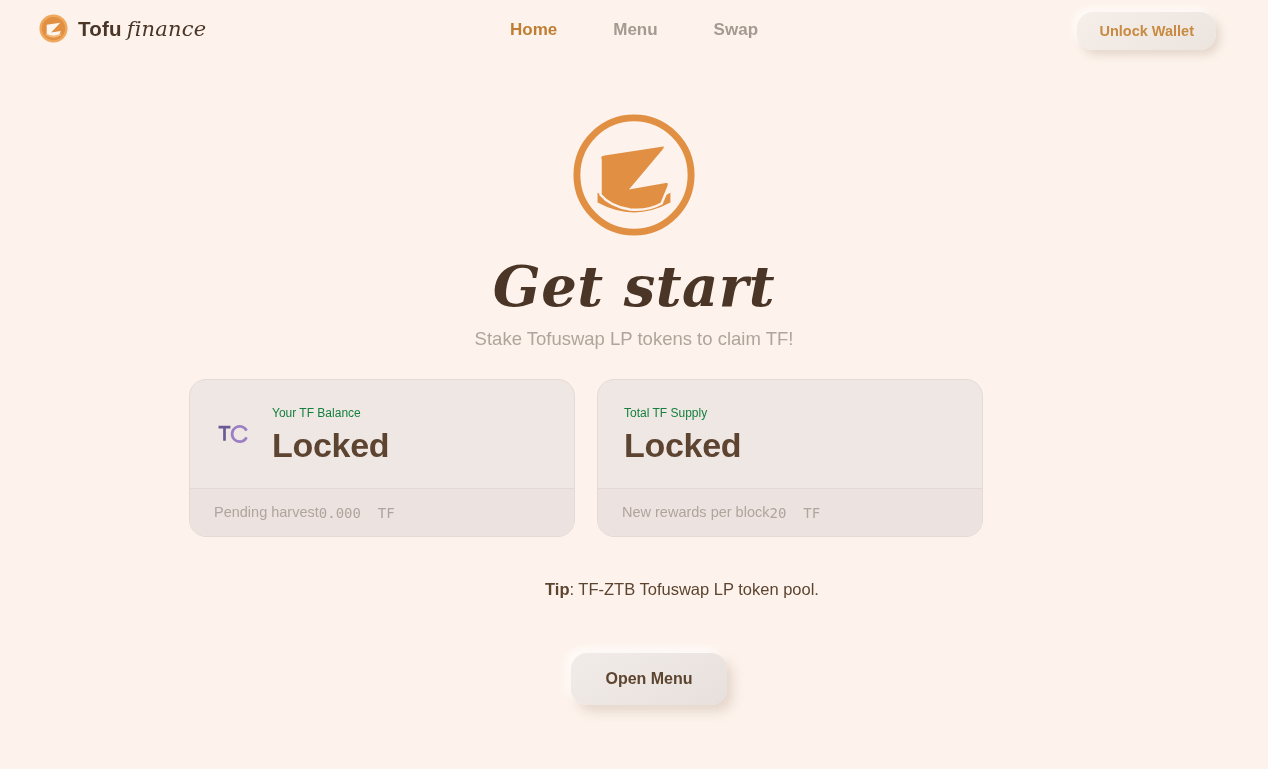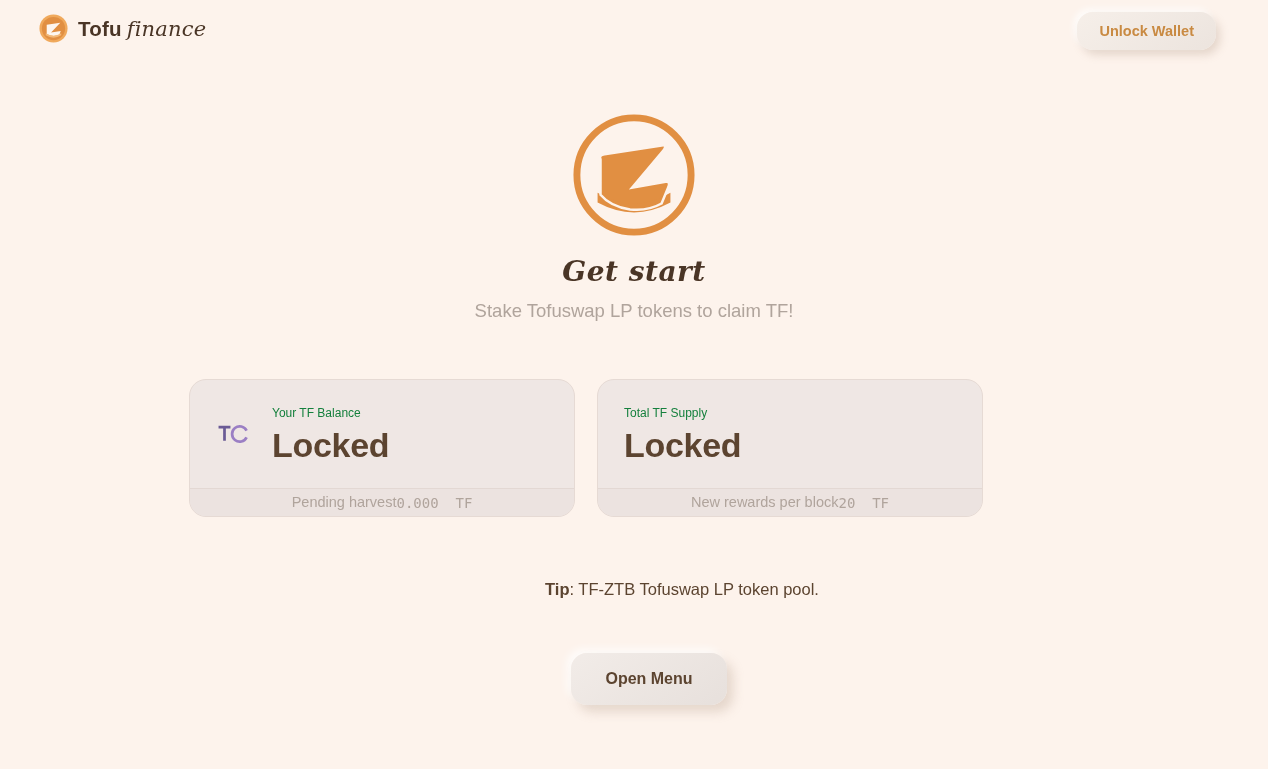--- a/index.html
+++ b/index.html
@@ -105,21 +105,21 @@
   .hero-logo {
     width: 126px;
     height: 126px;
     display: block;
     margin: 0 auto;
   }
   .hero-title {
     font-family: "DejaVu Serif", serif;
     font-style: italic;
     font-weight: bold;
-    font-size: 28px;
+    font-size: 56px;
     color: #4a3526;
     margin-top: 20px;
     letter-spacing: .5px;
     line-height: 1;
   }
   .hero-sub {
     font-size: 18.5px;
     color: #b0a49c;
     margin-top: 16px;
     line-height: 1;
@@ -163,26 +163,26 @@
     margin-bottom: 9px;
   }
   .card-value {
     font-size: 34px;
     font-weight: bold;
     color: #5c4430;
     line-height: 1;
     letter-spacing: -.3px;
   }
   .card-foot {
-    height: 28px;
+    height: 48px;
     border-top: 1px solid #e3d8d3;
     background: #ece3e0;
     display: flex;
     align-items: center;
-    justify-content: center;
+    justify-content: flex-start;
     padding: 0 24px 0 24px;
     box-sizing: border-box;
   }
   .foot-label {
     font-size: 14.5px;
     color: #b0a49c;
     line-height: 1;
   }
   .foot-value {
     font-family: "DejaVu Sans Mono", monospace;
@@ -241,20 +241,25 @@
       <circle cx="32" cy="32" r="29" fill="#f0a95c"></circle>
       <circle cx="32" cy="32" r="24" fill="#e18f42"></circle>
       <path d="M18 24 L46 20 L27 40 L47 37 L44 45 Q32 50 18 44 Z" fill="#fdf6ef"></path>
       <path d="M16 42 Q32 52 48 42 L48 46 Q32 56 16 46 Z" fill="#f3b978"></path>
     </svg>
     <div class="brand-text">
       <span class="b1">Tofu</span><span class="b2">finance</span>
     </div>
   </div>
 
+  <div class="nav">
+    <div class="nav-item active">Home</div>
+    <div class="nav-item">Menu</div>
+    <div class="nav-item">Swap</div>
+  </div>
 
   <div class="unlock-wrap">
     <button class="unlock-btn">Unlock Wallet</button>
   </div>
 
 </div>
 
 <div class="hero">
   <svg class="hero-logo" viewBox="0 0 128 128">
     <circle cx="64" cy="64" r="58" fill="none" stroke="#e18f42" stroke-width="7"></circle>

